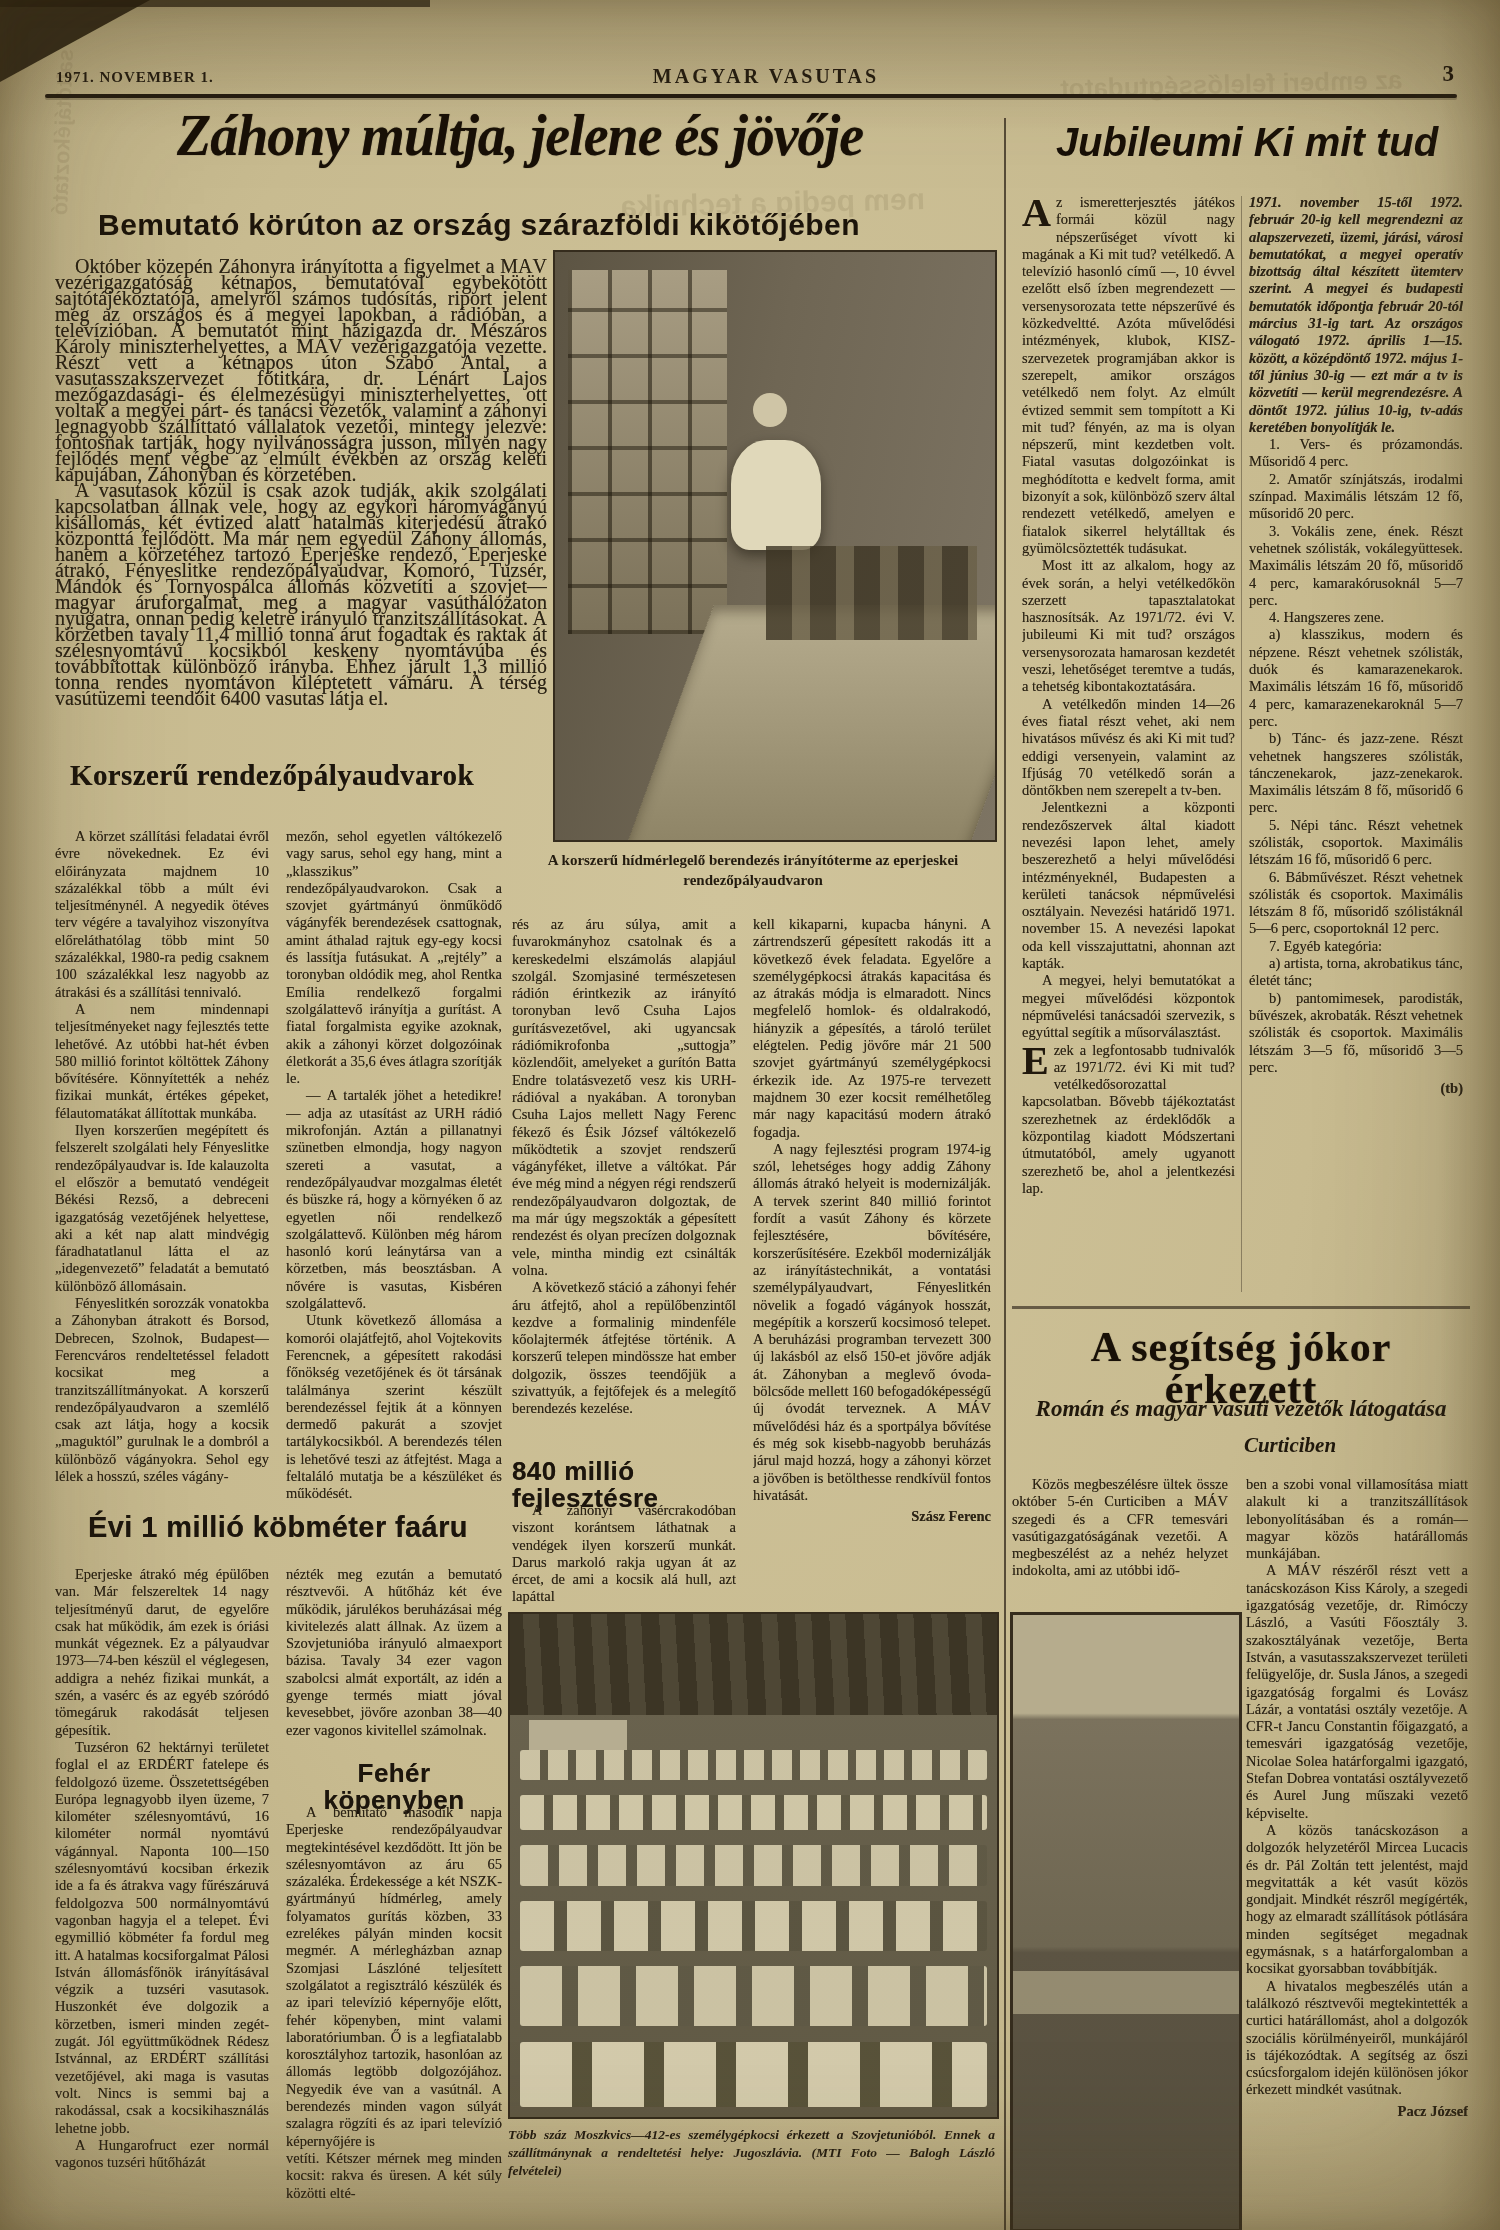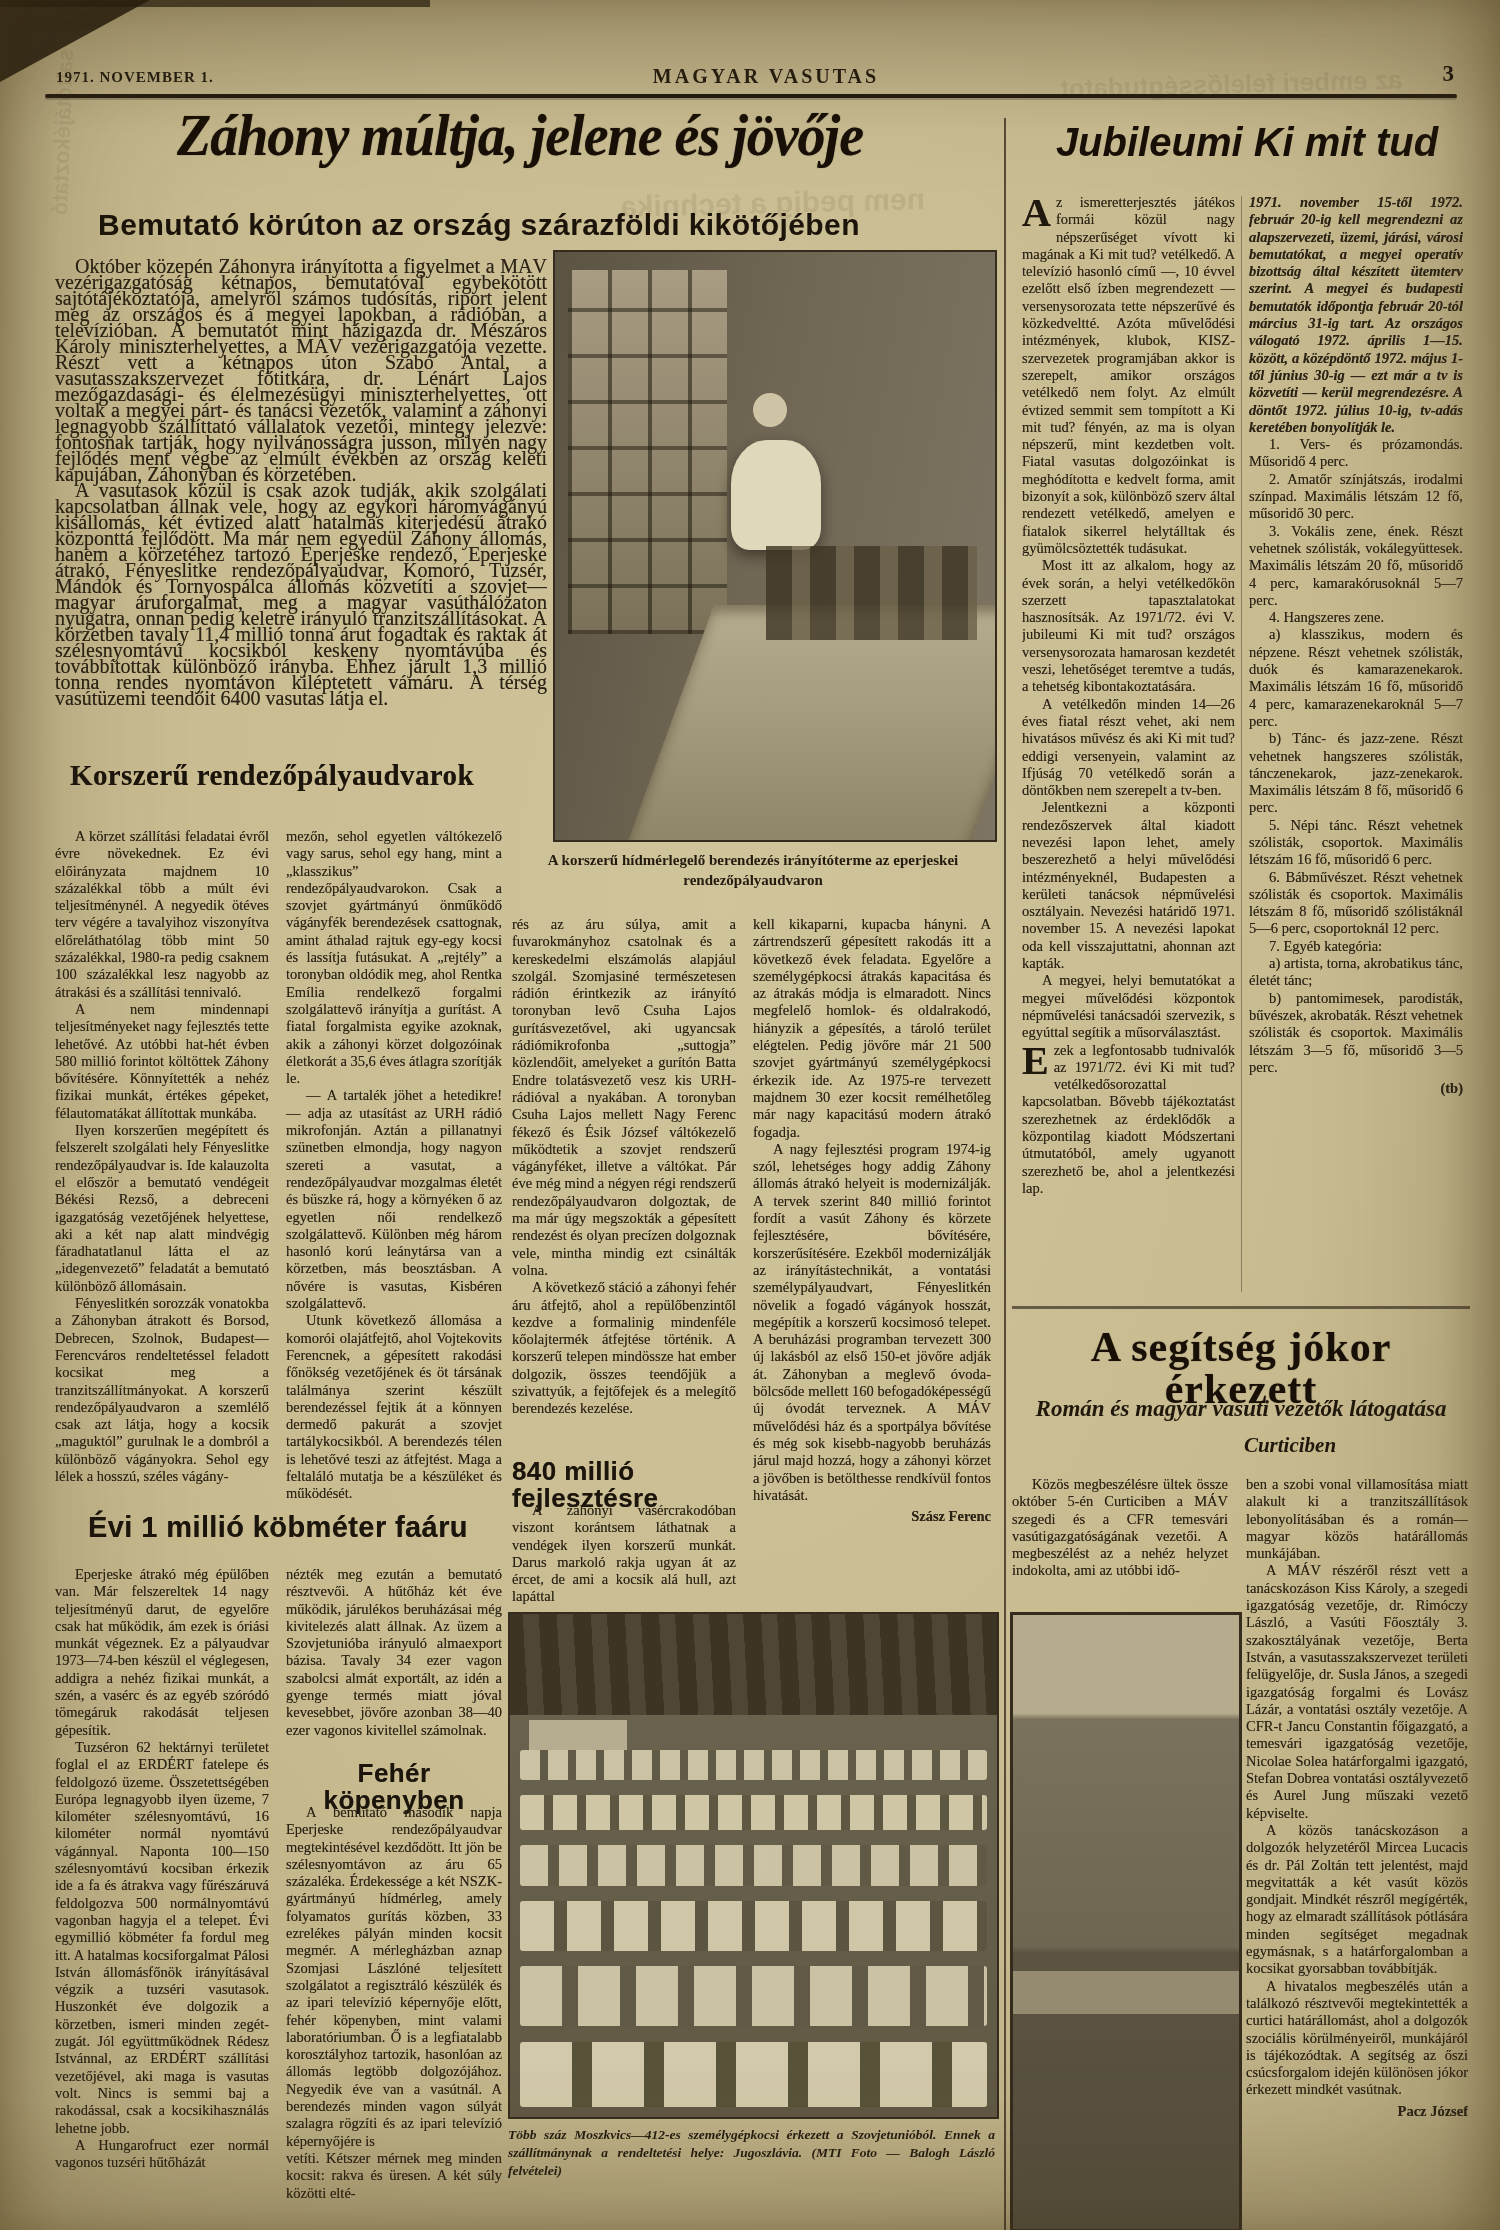--- a/index.html
+++ b/index.html
@@ -184,21 +184,21 @@
     <p class="para">Jelentkezni a központi rendezőszervek által kiadott nevezési lapon lehet, amely beszerezhető a helyi művelődési intézményeknél, Budapesten a kerületi tanácsok népművelési osztályain. Nevezési határidő 1971. november 15. A nevezési lapokat oda kell visszajuttatni, ahonnan azt kapták.</p>
     <p class="para">A megyei, helyi bemutatókat a megyei művelődési központok népművelési tanácsadói szervezik, s egyúttal segítik a műsorválasztást.</p>
     <p class="para nin"><span class="dropcap">E</span><span>zek a legfontosabb tudnivalók az 1971/72. évi Ki mit tud? vetélkedősorozattal kapcsolatban. Bővebb tájékoztatást szerezhetnek az érdeklődők a központilag kiadott Módszertani útmutatóból, amely ugyanott szerezhető be, ahol a jelentkezési lap.</span></p>
   </div>
 
   <div class="abs vrule" style="left:1241px;top:196px;height:1096px;width:1px;opacity:.55;"></div>
 
   <div class="abs col" style="left:1249px;top:194px;width:214px;height:1100px;">
     <p class="para nin" style="font-style:italic;font-weight:700;">1971. november 15-től 1972. február 20-ig kell megrendezni az alapszervezeti, üzemi, járási, városi bemutatókat, a megyei operatív bizottság által készített ütemterv szerint. A megyei és budapesti bemutatók időpontja február 20-tól március 31-ig tart. Az országos válogató 1972. április 1—15. között, a középdöntő 1972. május 1-től június 30-ig — ezt már a tv is közvetíti — kerül megrendezésre. A döntőt 1972. július 10-ig, tv-adás keretében bonyolítják le.</p>
     <p class="para">1. Vers- és prózamondás. Műsoridő 4 perc.</p>
-    <p class="para">2. Amatőr színjátszás, irodalmi színpad. Maximális létszám 12 fő, műsoridő 30 perc.</p>
+    <p class="para">2. Amatőr színjátszás, irodalmi színpad. Maximális létszám 12 fő, műsoridő 20 perc.</p>
     <p class="para">3. Vokális zene, ének. Részt vehetnek szólisták, vokálegyüttesek. Maximális létszám 20 fő, műsoridő 4 perc, kamarakórusoknál 5—7 perc.</p>
     <p class="para">4. Hangszeres zene.</p>
     <p class="para">a) klasszikus, modern és népzene. Részt vehetnek szólisták, duók és kamarazenekarok. Maximális létszám 16 fő, műsoridő 4 perc, kamarazenekaroknál 5—7 perc.</p>
     <p class="para">b) Tánc- és jazz-zene. Részt vehetnek hangszeres szólisták, tánczenekarok, jazz-zenekarok. Maximális létszám 8 fő, műsoridő 6 perc.</p>
     <p class="para">5. Népi tánc. Részt vehetnek szólisták, csoportok. Maximális létszám 16 fő, műsoridő 6 perc.</p>
     <p class="para">6. Bábművészet. Részt vehetnek szólisták és csoportok. Maximális létszám 8 fő, műsoridő szólistáknál 5—6 perc, csoportoknál 12 perc.</p>
     <p class="para">7. Egyéb kategória:</p>
     <p class="para">a) artista, torna, akrobatikus tánc, életét tánc;</p>
     <p class="para">b) pantomimesek, parodisták, bűvészek, akrobaták. Részt vehetnek szólisták és csoportok. Maximális létszám 3—5 fő, műsoridő 3—5 perc.</p>
     <p class="para signature">(tb)</p>

